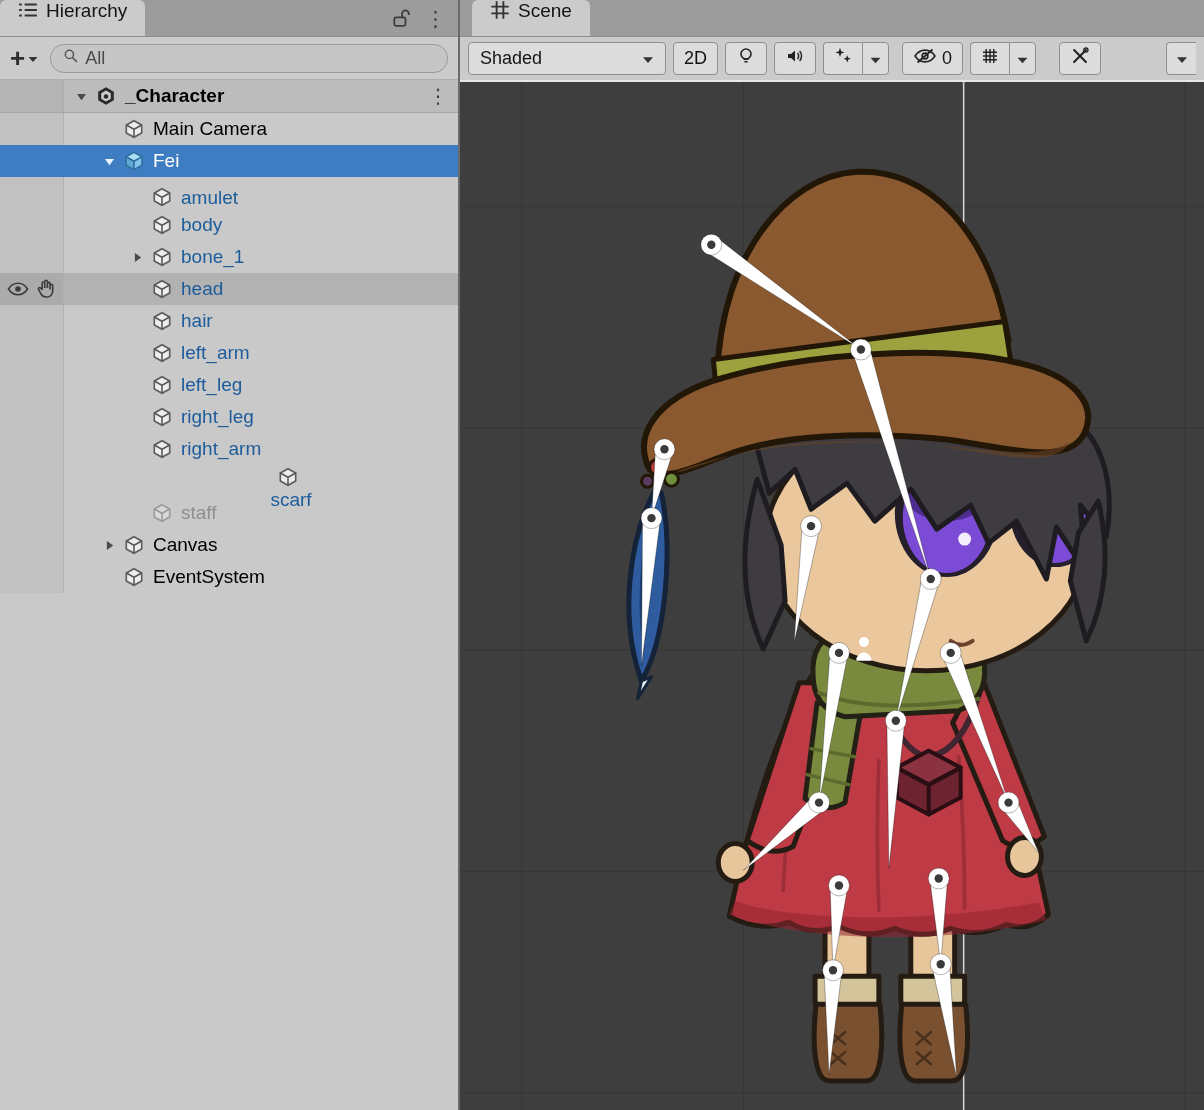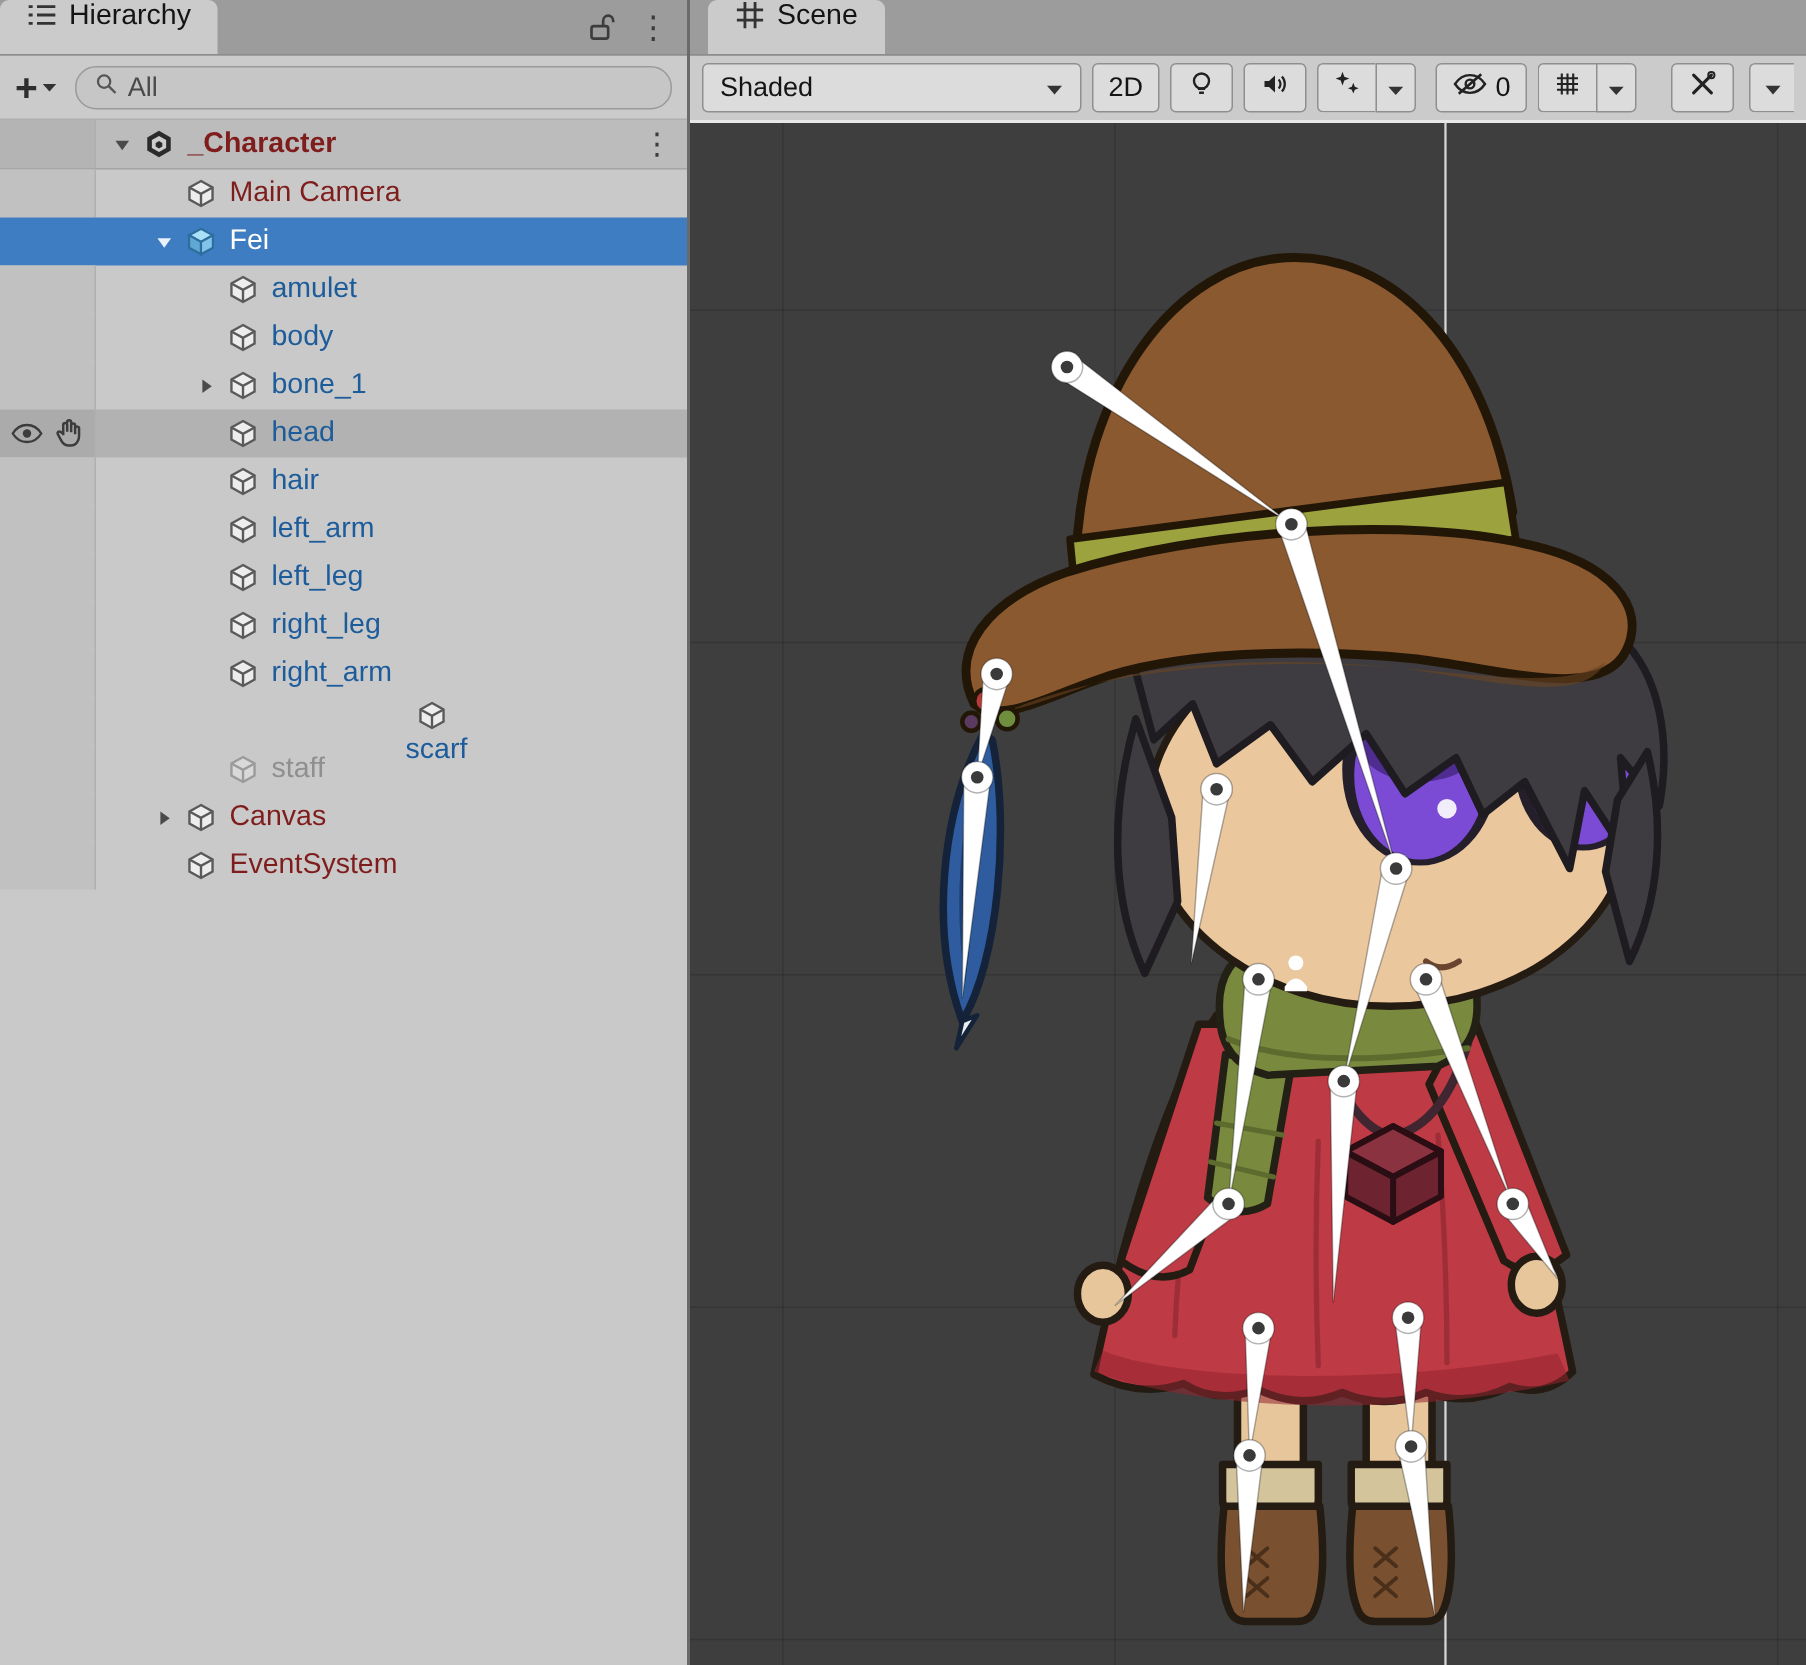--- a/index.html
+++ b/index.html
@@ -35,36 +35,36 @@
   .trow.sel{background:#3E7DC1;}
   .trow.sel .gutter{background:transparent;border-right-color:transparent;}
   .trow.sel .lbl{color:#FFFFFF !important;}
   .trow.sel .arrow{color:#EAF2FB;}
   .trow.hov{background:#B2B2B2;}
   .trow.hov .gutter{background:rgba(0,0,0,0.04);}
   .arrow{width:26px;flex:none;display:flex;align-items:center;justify-content:center;color:#4A4A4A;}
   .arrow svg{width:13px;height:13px;}
   .oicon{width:24px;height:24px;flex:none;margin-right:7px;display:flex;align-items:center;justify-content:center;}
   .oicon svg{width:22px;height:22px;}
-  .lbl{font-size:19px;color:#7f1d1d;white-space:nowrap;}
+  .lbl{font-size:19px;color:#000000;white-space:nowrap;}
   .lbl.prefab{color:#1D5C9B;}
   .lbl.disabled{color:#8F8F8F;}
   .rowkebab{position:absolute;right:10px;top:50%;transform:translateY(-50%);font-size:20px;color:#3C3C3C;}
   .gico{width:22px;height:22px;display:flex;}
   .gico svg{width:100%;height:100%;}
 
   
   .spanel{flex:1;display:flex;flex-direction:column;min-width:0;}
   .spanel .tabstrip{background:#9C9C9C;}
   .spanel .tab{margin-left:12px;}
   .stoolbar{height:43px;flex:none;background:#CBCBCB;display:flex;align-items:center;padding:0 8px;gap:7px;border-bottom:2px solid #E8E8E8;}
   .btn,.ddbtn,.seg{box-sizing:border-box;height:33px;background:#DCDCDC;border:1px solid #8F8F8F;display:flex;align-items:center;justify-content:center;font-size:18px;color:#141414;}
   .btn{border-radius:4px;padding:0 10px;gap:5px;}
   .btn svg{width:20px;height:20px;}
-  .ddbtn{width:253px;border-radius:4px;justify-content:space-between;padding:0 11px;flex:none;}
+  .ddbtn{width:198px;border-radius:4px;justify-content:space-between;padding:0 11px;flex:none;}
   .ddbtn svg{width:12px;height:8px;}
   .btn-group{display:flex;}
   .seg{padding:0 9px;}
   .seg:first-child{border-radius:4px 0 0 4px;border-right:none;}
   .seg.caret-seg{border-radius:0 4px 4px 0;padding:0 7px;}
   .seg svg{width:20px;height:20px;}
   .seg.caret-seg svg{width:11px;height:7px;}
   .gap-l{margin-left:6px;}
   .gap-xl{margin-left:16px;}
   .edgebtn{margin-left:auto;width:30px;flex:none;border-radius:4px 0 0 4px;border-right:none;padding:0;}
@@ -165,21 +165,21 @@
                 <path d="M9 2 15.5 5.6 9 9.2 2.5 5.6Z" fill="#A9DFF7" stroke="#2E6E9E" stroke-width="1.2"></path>
                 <path d="M2.5 5.6 9 9.2V16L2.5 12.4Z" fill="#5FA8D3" stroke="#2E6E9E" stroke-width="1.2"></path>
                 <path d="M15.5 5.6 9 9.2V16l6.5-3.6Z" fill="#82C4E9" stroke="#2E6E9E" stroke-width="1.2"></path>
               </svg>
             </span>
             <span class="lbl prefab">Fei</span>
           </div>
         </div>
         <div class="trow">
           <div class="gutter"></div>
-          <div class="tcontent" style="padding-left: 60px;">
+          <div class="tcontent" style="padding-left: 60px; align-items: flex-end;">
             <span class="arrow"></span>
             <span class="oicon">
               <svg viewBox="0 0 18 18">
                 <path d="M9 2.2 15.3 5.7v6.6L9 15.8 2.7 12.3V5.7Z" fill="#EDEDED" stroke="#5A5A5A" stroke-width="1.3"></path>
                 <path d="M2.7 5.7 9 9.2l6.3-3.5M9 9.2v6.6" fill="none" stroke="#5A5A5A" stroke-width="1.3"></path>
               </svg>
             </span>
             <span class="lbl prefab">amulet</span>
           </div>
         </div>

